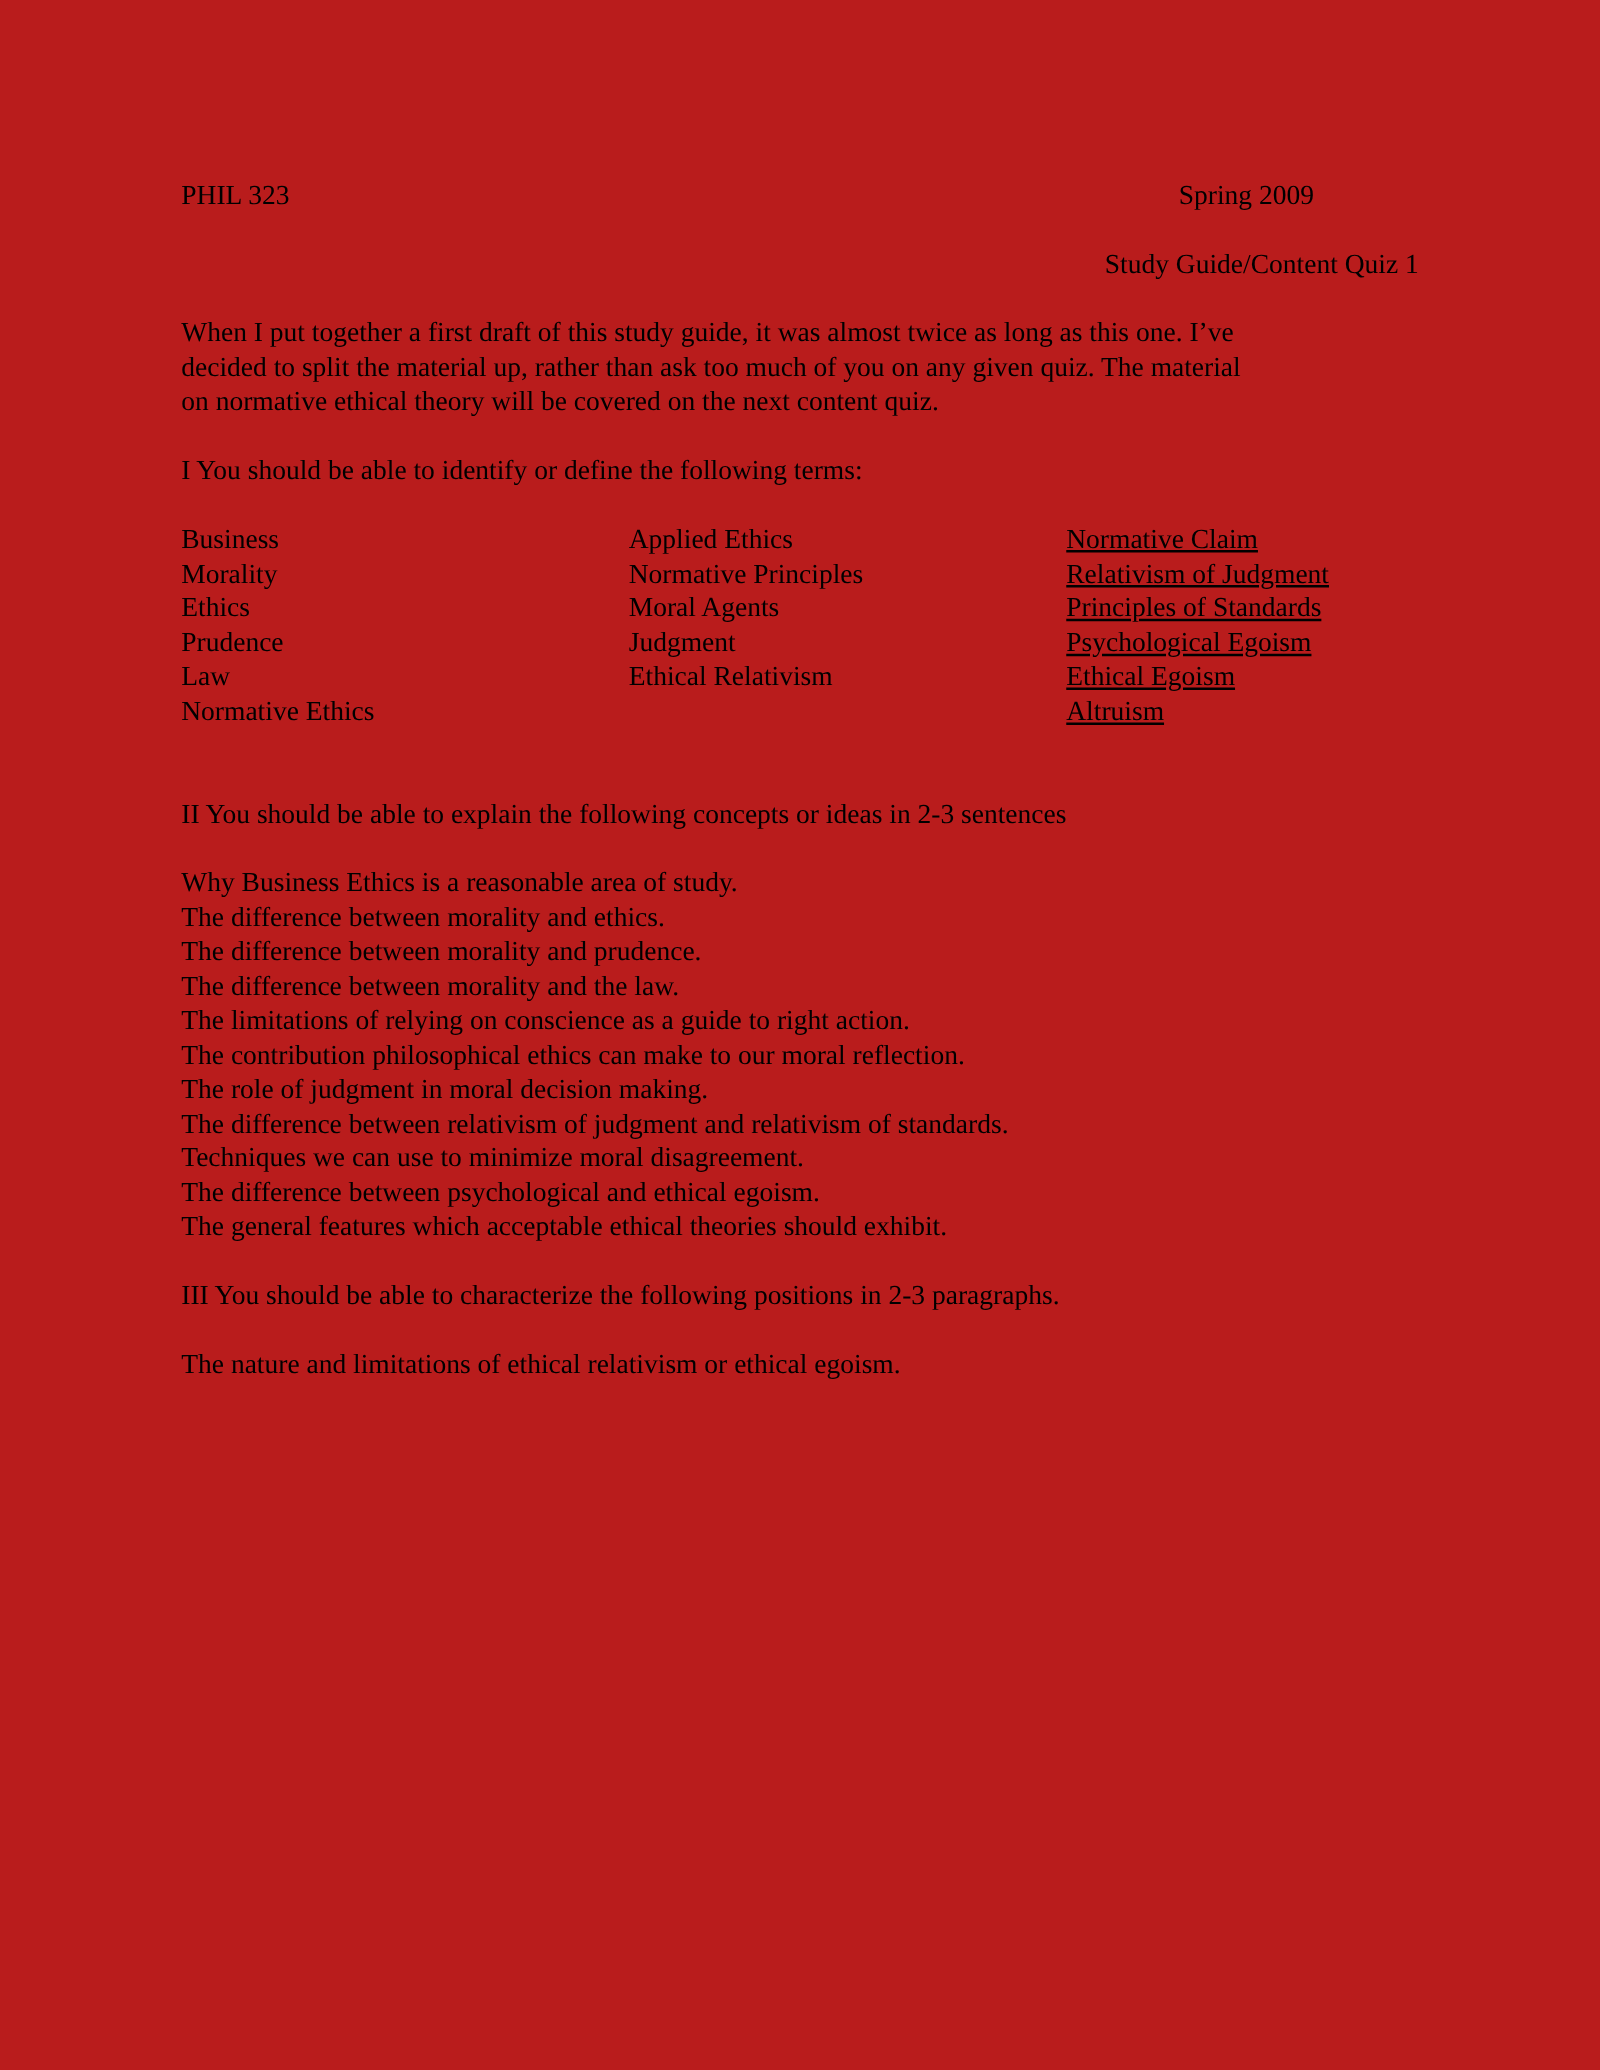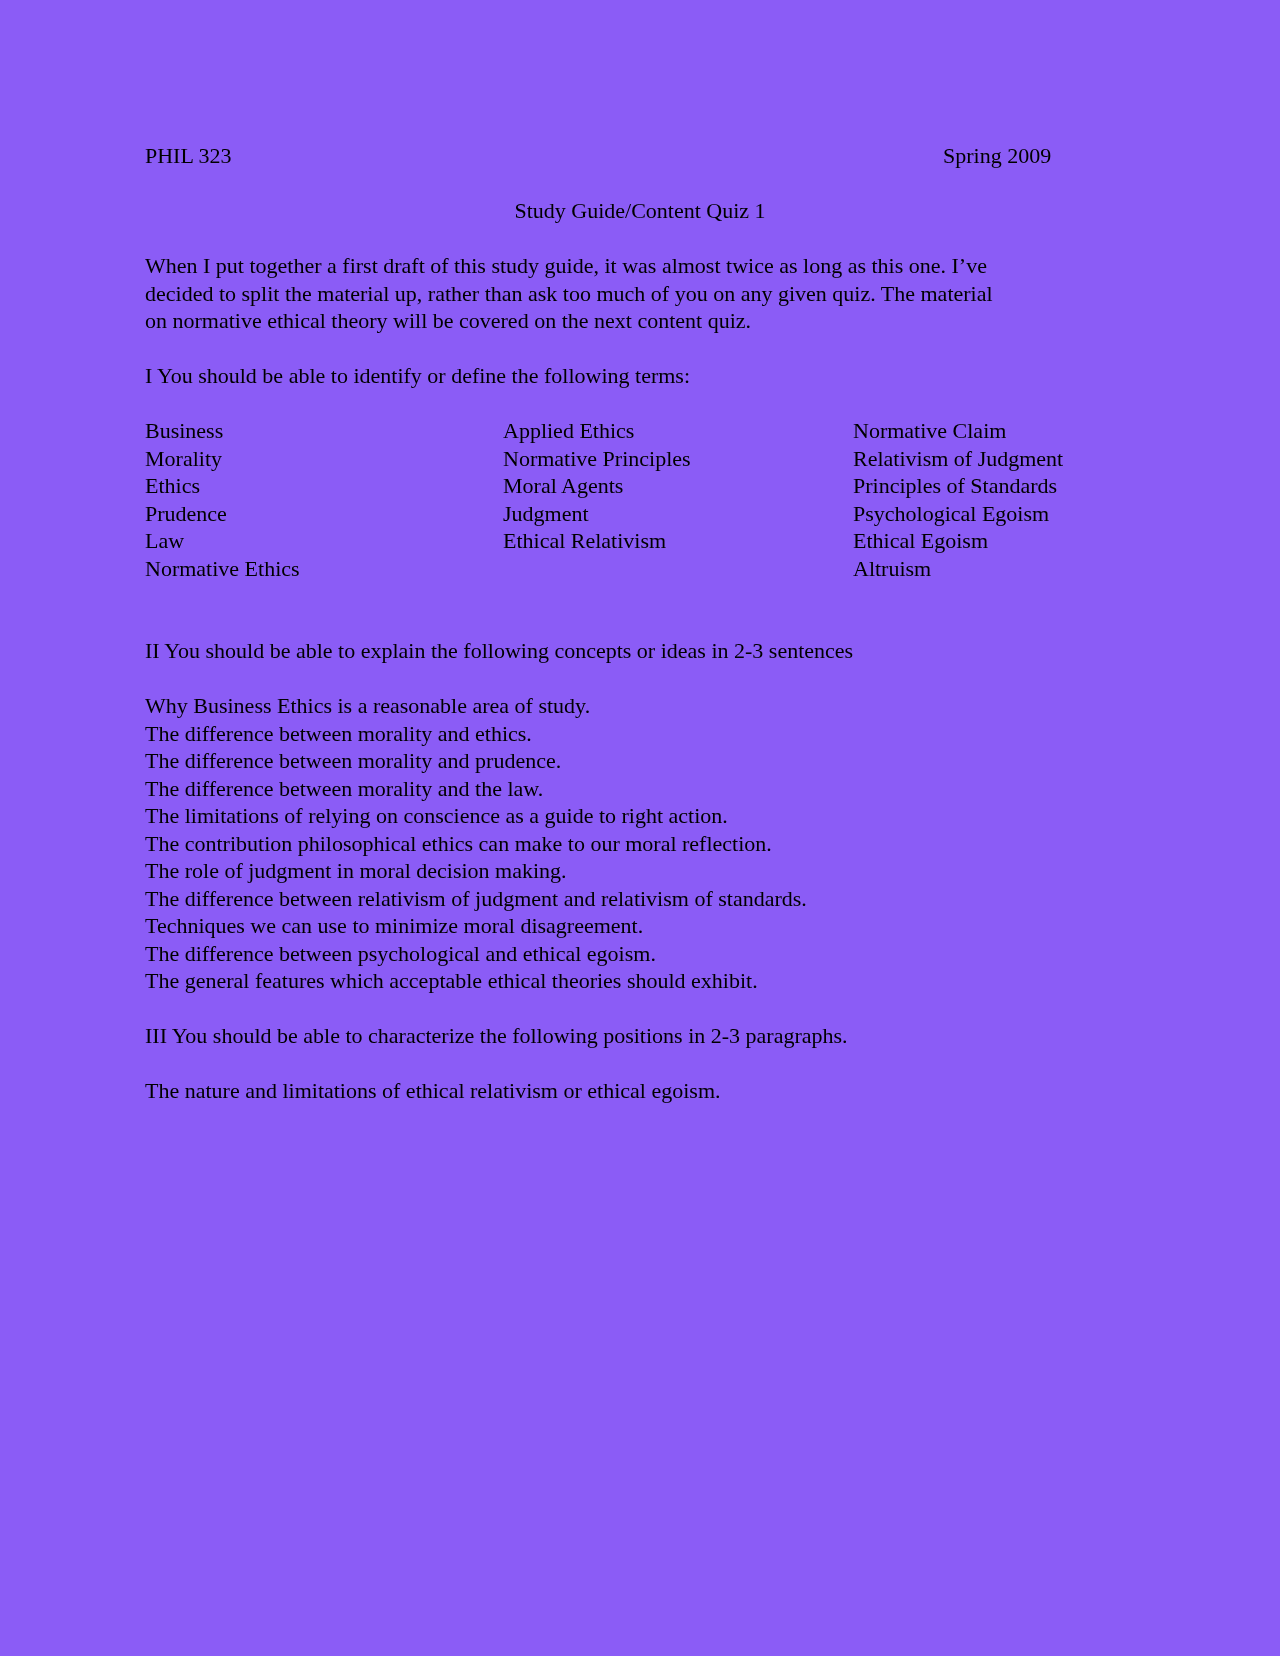--- a/index.html
+++ b/index.html
@@ -14,48 +14,48 @@
     font-family: "Liberation Serif", "DejaVu Serif", serif;
     font-size: 22px;
     line-height: 27.5px;
     color: #000000;
   }
   .page {
     box-sizing: border-box;
     width: 1280px;
     height: 1656px;
     padding: 142px 145px 0 145px;
-    background: #8b5cf6;
+    background: #b91c1c;
   }
   .header-row {
     position: relative;
     margin-bottom: 27.5px;
   }
   .header-row .term {
     position: absolute;
     left: 798px;
     top: 0;
   }
   .doc-title {
-    text-align: center;
+    text-align: right;
     margin-bottom: 27.5px;
   }
   .paragraph {
     margin-bottom: 27.5px;
   }
   .heading {
     margin-bottom: 27.5px;
   }
   .terms {
     display: flex;
     margin-bottom: 55px;
   }
   .terms .col-1 { width: 358px; flex: 0 0 auto; }
   .terms .col-2 { width: 350px; flex: 0 0 auto; }
-  .terms .col-3 { flex: 1 1 auto; }
+  .terms .col-3 { flex: 1 1 auto; text-decoration: underline; }
   .list {
     margin-bottom: 27.5px;
   }
   .line { white-space: nowrap; }
 </style>
 </head>
 <body>
 
 <div class="page">
 

